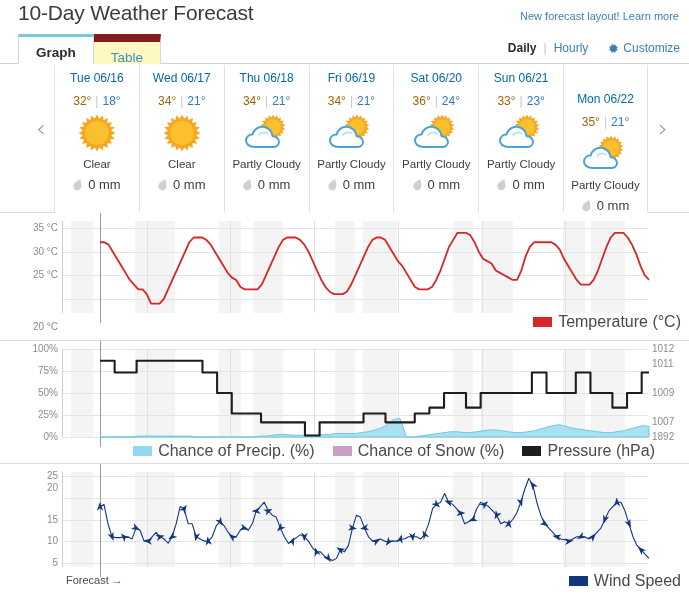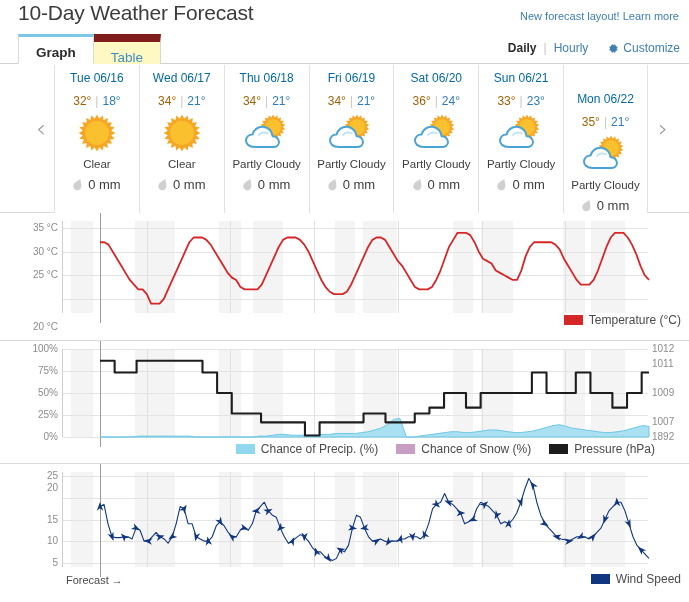--- a/index.html
+++ b/index.html
@@ -140,21 +140,21 @@
   .ylab-r {
     position: absolute; font-size: 10px; color: #8c8c8c;
     text-align: left; left: 652px; width: 36px;
     transform: translateY(-6px);
   }
 
   svg.series { position: absolute; inset: 0; overflow: visible; }
 
   .legend {
     position: absolute; right: 8px; display: flex; align-items: center; gap: 18px;
-    font-size: 12px; color: #4a4a4a;
+    font-size: 16px; color: #4a4a4a;
   }
   .legend .item { display: flex; align-items: center; gap: 6px; cursor: pointer; }
   .swatch { width: 19px; height: 10px; display: block; }
   .sw-temp { background: #d62728; }
   .sw-prec { background: #8fd8ee; }
   .sw-snow { background: #c99ec4; }
   .sw-pres { background: #1d1d1d; }
   .sw-wind { background: #10367f; }
 
   .forecast-label {

